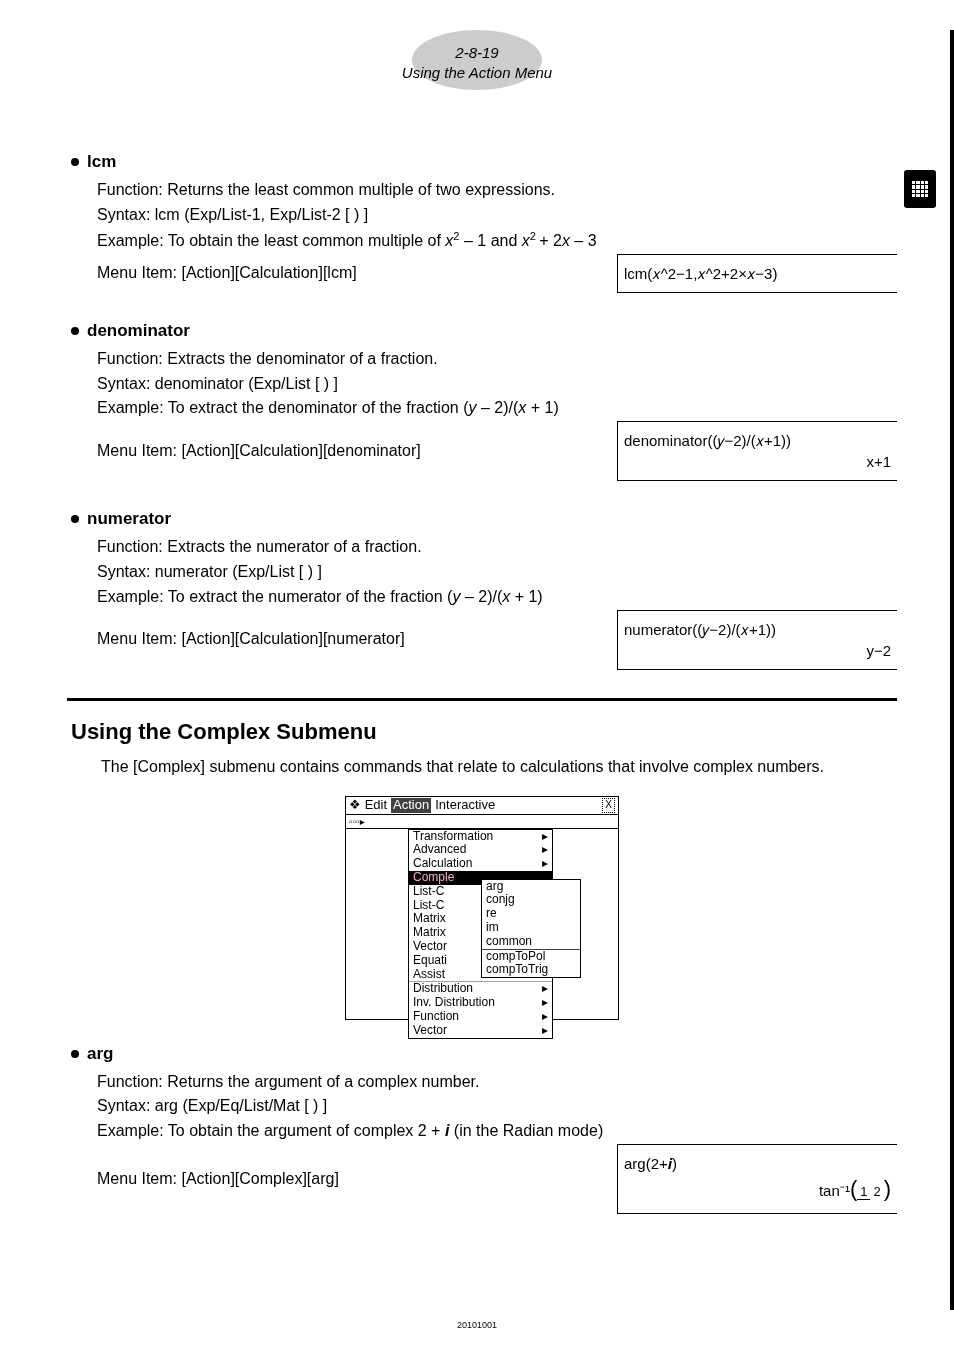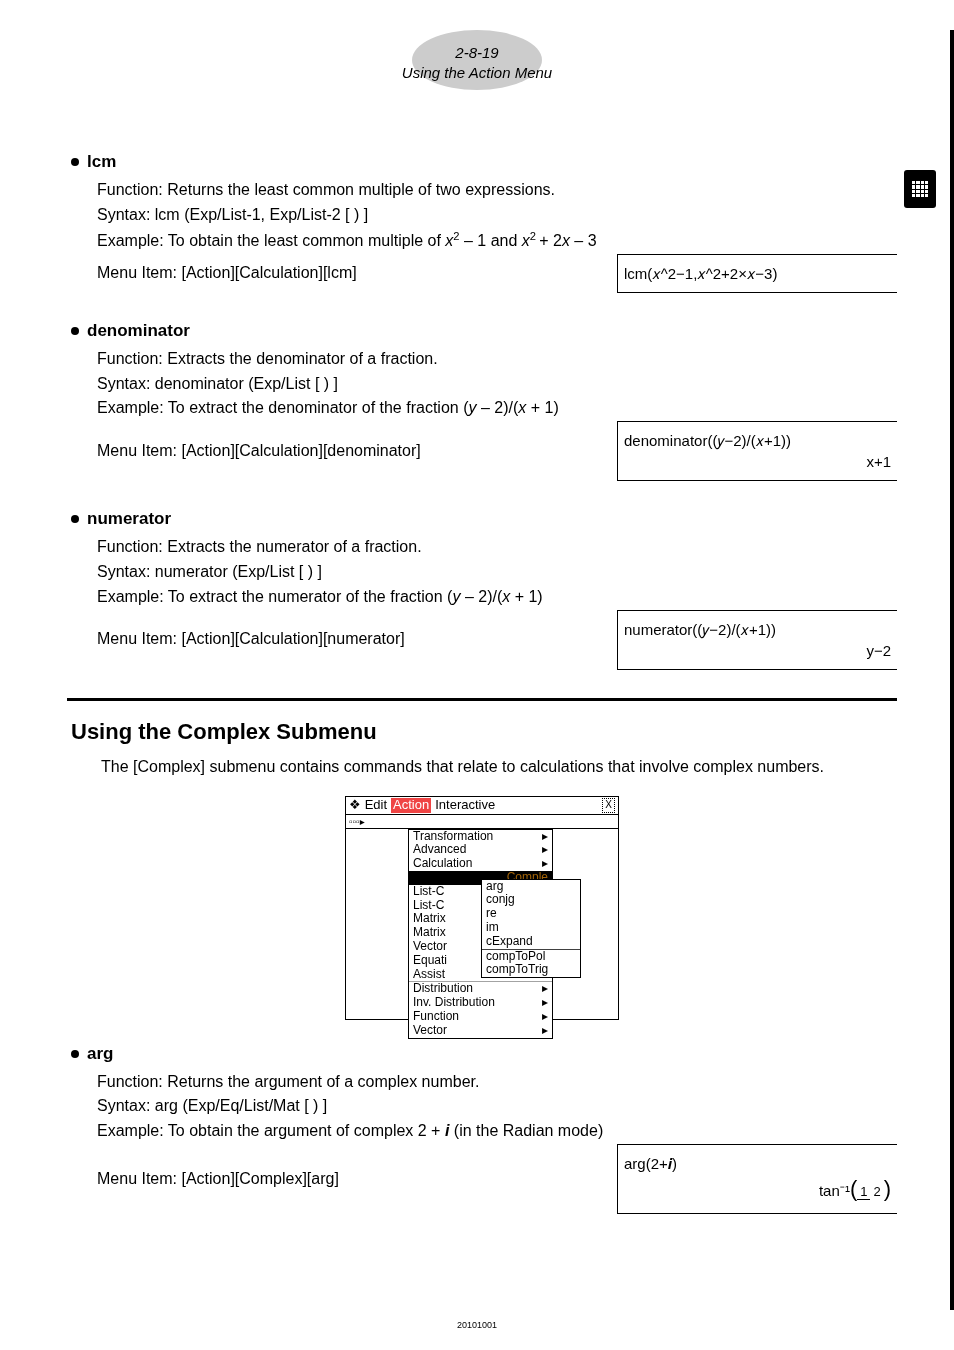--- a/index.html
+++ b/index.html
@@ -134,35 +134,35 @@
     font-family: "MS Sans Serif", Arial, sans-serif;
     font-size: 13px;
     line-height: 1.15;
   }
   .menu-bar {
     border-bottom: 1px solid #000;
     padding: 1px 3px;
     display: flex;
     gap: 4px;
   }
-  .menu-bar .sel { background: #ef4444; color: #fff; padding: 0 2px; }
+  .menu-bar .sel { background: #404040; color: #fff; padding: 0 2px; }
   .menu-bar .xbox { margin-left: auto; border: 1px dotted #000; padding: 0 2px; font-size: 10px; }
   .tool-row { border-bottom: 1px solid #000; padding: 1px 3px; height: 14px; font-size: 10px; }
   .menu-body { position: relative; height: 190px; }
   .main-list {
     position: absolute;
     left: 62px;
     top: 0;
     width: 145px;
     border: 1px solid #000;
     background: #fff;
     font-size: 12px;
   }
   .main-list div { padding: 0 4px; display:flex; justify-content: space-between; }
-  .main-list .hl { background: #000; color: #a16207; justify-content: flex-end; }
+  .main-list .hl { background: #000; color: #f9a8d4; }
   .main-list .grp { border-top: 1px solid #a3a3a3; }
   .sub-list {
     position: absolute;
     left: 135px;
     top: 50px;
     width: 100px;
     border: 1px solid #000;
     background: #fff;
     font-size: 12px;
     z-index: 2;
@@ -343,21 +343,21 @@
           <div>
               <span>Vector</span>
               <span>▸</span>
             </div>
         </div>
         <div class="sub-list">
           <div>arg</div>
           <div>conjg</div>
           <div>re</div>
           <div>im</div>
-          <div>cExpand</div>
+          <div>common</div>
           <div class="grp">compToPol</div>
           <div>compToTrig</div>
         </div>
       </div>
     </div>
 
     <div class="section">
       <div class="bullet-title">arg</div>
       <div class="indent">
         <div>Function: Returns the argument of a complex number.</div>

